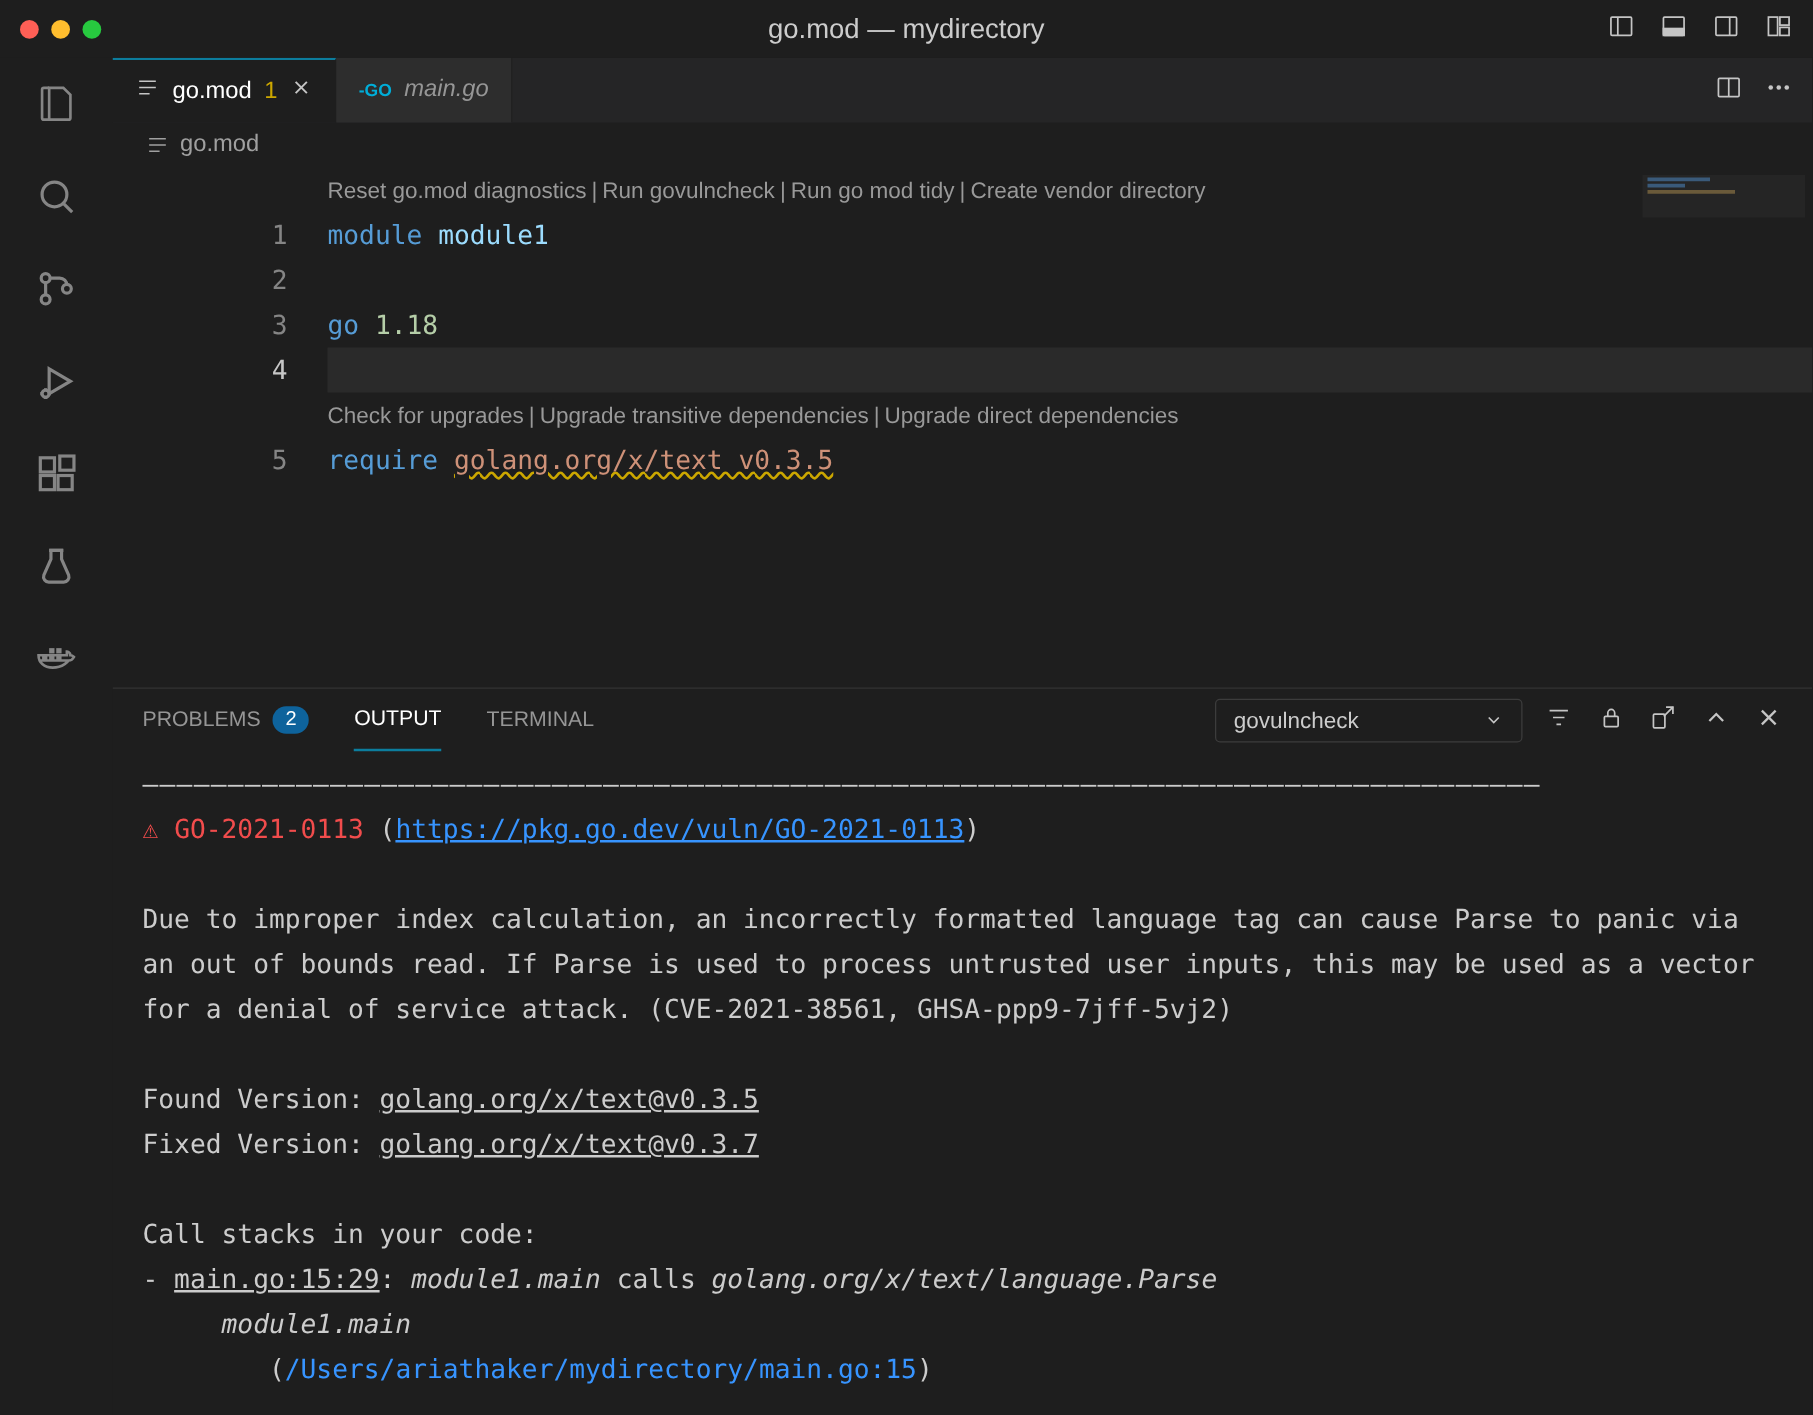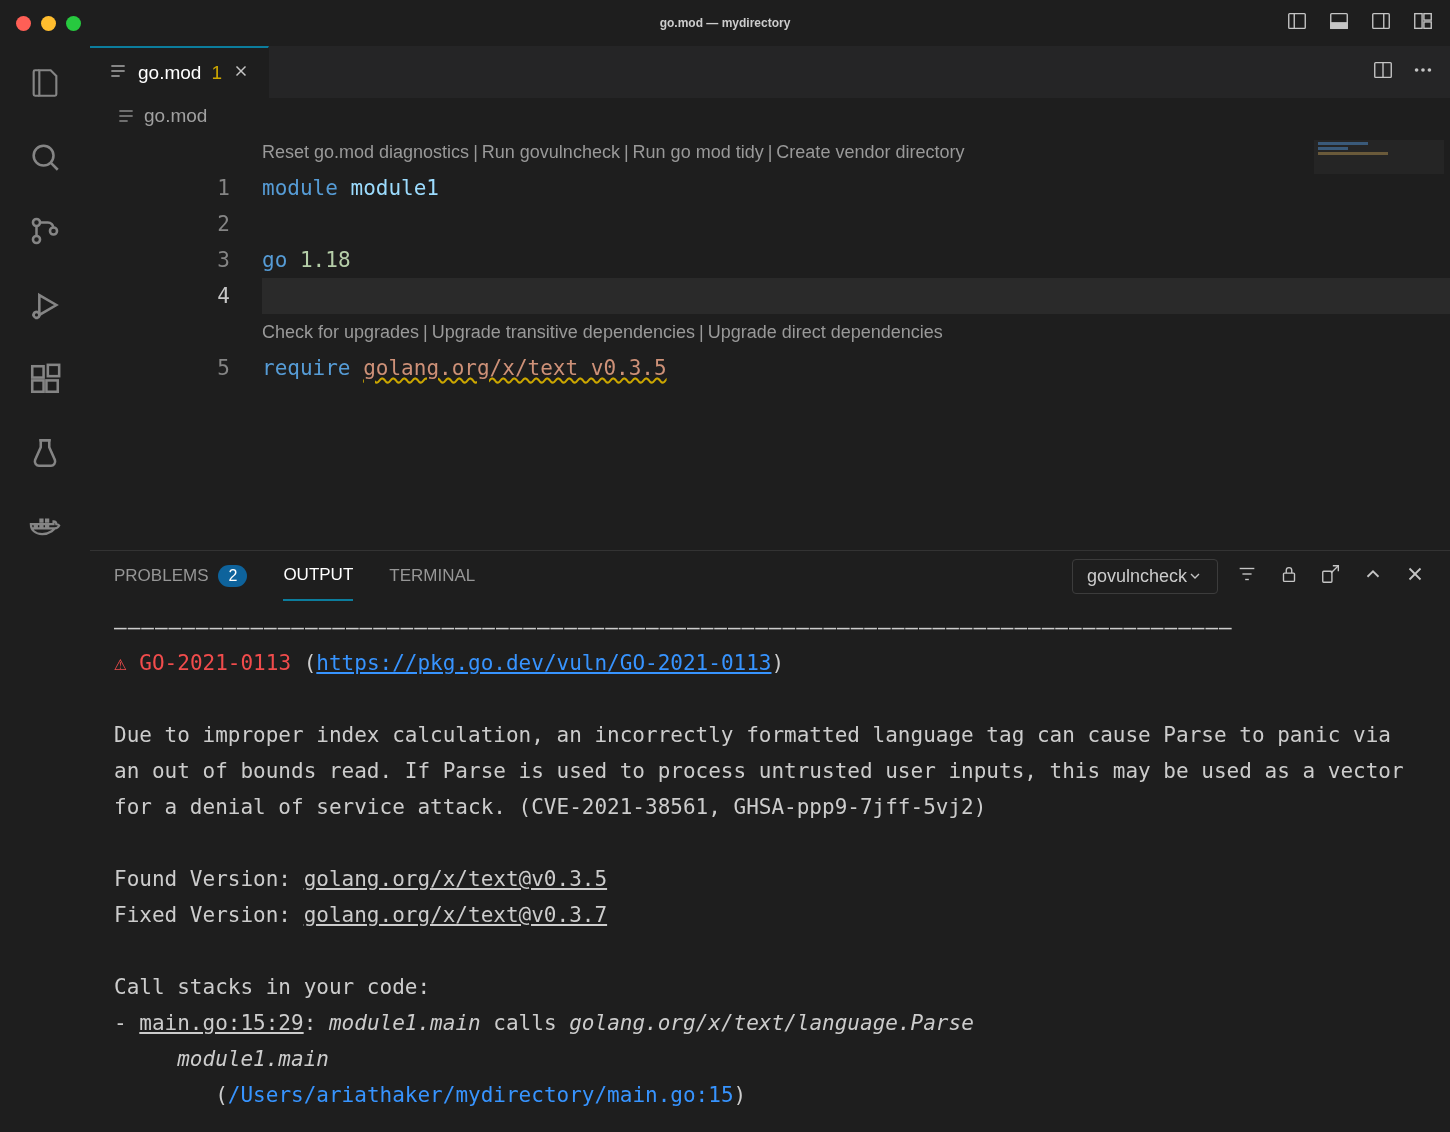--- a/index.html
+++ b/index.html
@@ -34,22 +34,21 @@
   border-radius: 50%;
 }
 .tl-red { background: #ff5f56; }
 .tl-yellow { background: #ffbd2e; }
 .tl-green { background: #27c93f; }
 .title-text {
   position: absolute;
   left: 50%;
   transform: translateX(-50%);
   color: #cccccc;
-  font-size: 12px;
-  font-weight: bold;
+  font-size: 22px;
 }
 .titlebar-right {
   margin-left: auto;
   display: flex;
   gap: 20px;
   align-items: center;
 }
 .titlebar-right svg { width: 22px; height: 22px; }
 
 
@@ -223,20 +222,21 @@
   display: flex;
   align-items: center;
   gap: 18px;
 }
 .select-box {
   border: 1px solid #3c3c3c;
   border-radius: 4px;
   padding: 6px 14px;
   display: flex;
   align-items: center;
+  gap: 100px;
   font-size: 18px;
   color: #cccccc;
 }
 .panel-actions { display: flex; gap: 20px; align-items: center; }
 .panel-actions svg { width: 22px; height: 22px; color: #c5c5c5; }
 
 .panel-body {
   flex: 1;
   padding: 8px 24px;
   font-family: "SF Mono", Menlo, Monaco, Consolas, monospace;
@@ -355,20 +355,24 @@
               <line x1="4" y1="6" x2="20" y2="6"></line>
               <line x1="4" y1="12" x2="20" y2="12"></line>
               <line x1="4" y1="18" x2="14" y2="18"></line>
             </svg></span>
         <span>go.mod</span>
         <span class="dirty">1</span>
         <span class="close"><svg viewBox="0 0 24 24" stroke="#c5c5c5" stroke-width="2">
               <line x1="6" y1="6" x2="18" y2="18"></line>
               <line x1="18" y1="6" x2="6" y2="18"></line>
             </svg></span>
+      </div>
+      <div class="tab inactive-italic">
+        <span class="tab-icon go-tab-icon">-GO</span>
+        <span>main.go</span>
       </div>
       <div class="tabs-actions">
         <span><svg viewBox="0 0 24 24" fill="none" stroke="currentColor" stroke-width="1.5">
               <rect x="3" y="4" width="18" height="16" rx="1"></rect>
               <line x1="12" y1="4" x2="12" y2="20"></line>
             </svg></span>
         <span><svg viewBox="0 0 24 24" fill="currentColor">
               <circle cx="5" cy="12" r="2"></circle>
               <circle cx="12" cy="12" r="2"></circle>
               <circle cx="19" cy="12" r="2"></circle>

